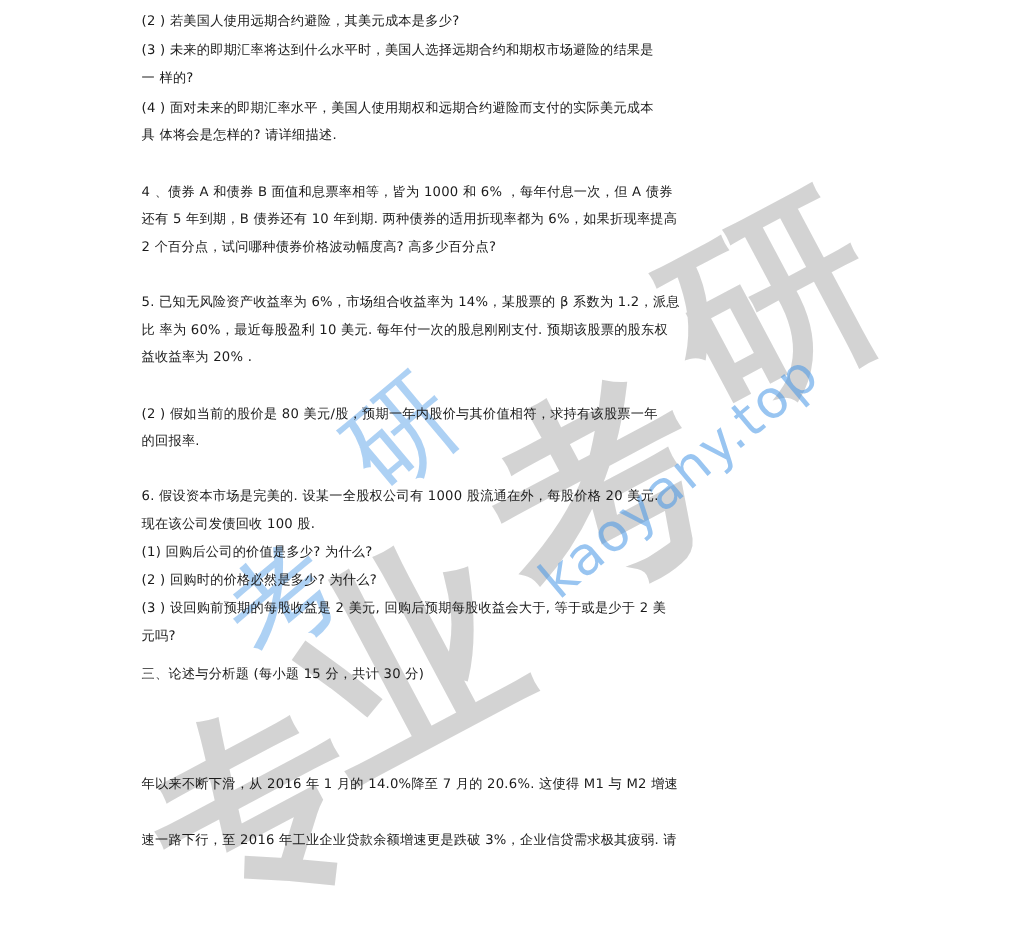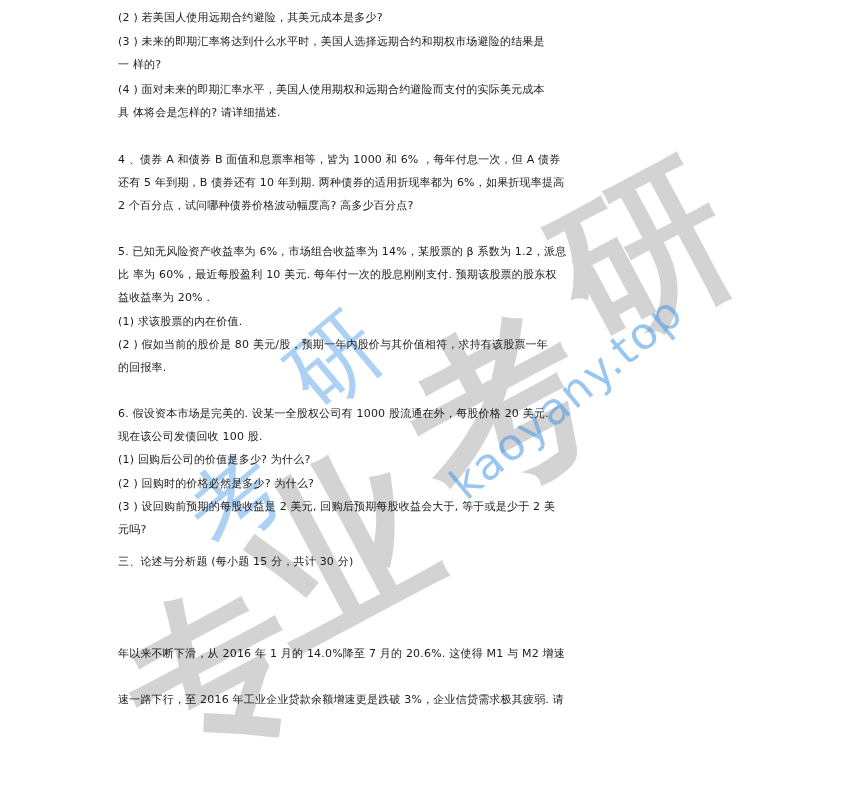--- a/index.html
+++ b/index.html
@@ -40,21 +40,20 @@
   <div class="line" style="top:80px"> (4 ) 面对未来的即期汇率水平，美国人使用期权和远期合约避险而支付的实际美元成本</div>
   <div class="line" style="top:103px">具 体将会是怎样的? 请详细描述.</div>
 
   <div class="line" style="top:150px">4 、债券 A 和债券 B 面值和息票率相等，皆为 1000 和 6% ，每年付息一次，但 A 债券</div>
   <div class="line" style="top:173px">还有 5 年到期，B 债券还有 10 年到期. 两种债券的适用折现率都为 6%，如果折现率提高</div>
   <div class="line" style="top:196px">2 个百分点，试问哪种债券价格波动幅度高? 高多少百分点?</div>
 
   <div class="line" style="top:242px">5. 已知无风险资产收益率为 6%，市场组合收益率为 14%，某股票的 β  系数为 1.2，派息</div>
   <div class="line" style="top:265px">比 率为 60%，最近每股盈利 10 美元. 每年付一次的股息刚刚支付. 预期该股票的股东权</div>
   <div class="line" style="top:288px">益收益率为 20%  .</div>
-  <div class="line" style="top:312px"> (1) 求该股票的内在价值.</div>
   <div class="line" style="top:335px"> (2 ) 假如当前的股价是 80 美元/股，预期一年内股价与其价值相符，求持有该股票一年</div>
   <div class="line" style="top:358px">的回报率.</div>
 
   <div class="line" style="top:404px">6. 假设资本市场是完美的. 设某一全股权公司有 1000 股流通在外，每股价格 20 美元.</div>
   <div class="line" style="top:427px">现在该公司发债回收 100 股.</div>
   <div class="line" style="top:450px"> (1) 回购后公司的价值是多少? 为什么?</div>
   <div class="line" style="top:474px"> (2 ) 回购时的价格必然是多少? 为什么?</div>
   <div class="line" style="top:497px"> (3 ) 设回购前预期的每股收益是 2 美元, 回购后预期每股收益会大于, 等于或是少于 2 美</div>
   <div class="line" style="top:520px">元吗?</div>
 

